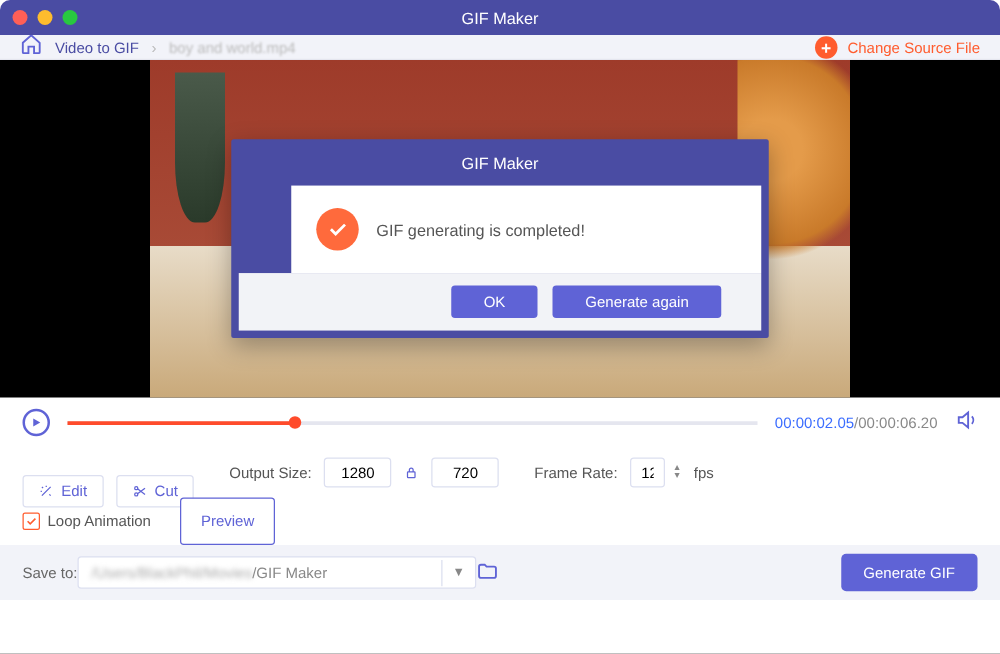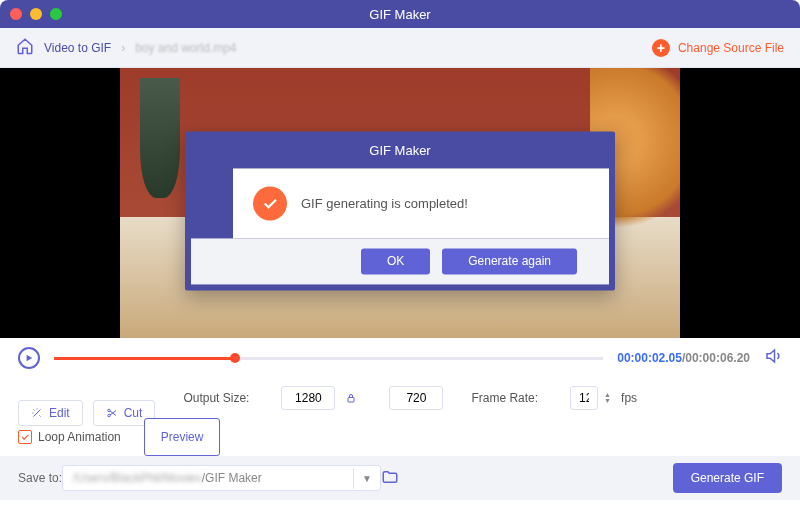--- a/index.html
+++ b/index.html
@@ -6,21 +6,21 @@
 body { width: 800px; height: 523px; background: #fff; overflow: hidden; border-radius: 8px; }
 
 .titlebar { height: 28px; background: #4a4ca3; display: flex; align-items: center; padding: 0 10px; position: relative; }
 .traffic-lights { display: flex; gap: 8px; }
 .traffic-light { width: 12px; height: 12px; border-radius: 50%; }
 .tl-red { background: #ff5f57; }
 .tl-yellow { background: #febc2e; }
 .tl-green { background: #28c840; }
 .titlebar-title { position: absolute; left: 50%; transform: translateX(-50%); color: #fff; font-size: 13px; }
 
-.breadcrumb-bar { height: 40px; background: #f2f3f9; display: flex; align-items: center; padding: 0 16px; justify-content: space-between; border-bottom: 1px solid #e5e6ef; }
+.breadcrumb-bar { height: 20px; background: #f2f3f9; display: flex; align-items: center; padding: 0 16px; justify-content: space-between; border-bottom: 1px solid #e5e6ef; }
 .breadcrumb-left { display: flex; align-items: center; gap: 10px; }
 .home-icon svg { width: 18px; height: 18px; }
 .crumb { color: #4a4ca3; font-size: 12px; cursor: pointer; }
 .crumb-sep { color: #bbb; font-size: 12px; }
 .crumb-file { color: #bbb; font-size: 12px; filter: blur(1px); }
 .change-source { display: flex; align-items: center; gap: 8px; color: #ff5c2e; font-size: 12px; cursor: pointer; }
 .plus-circle { width: 18px; height: 18px; border-radius: 50%; background: #ff5c2e; display: flex; align-items: center; justify-content: center; color: #fff; font-size: 14px; font-weight: bold; }
 
 .video-area { height: 270px; background: #000; display: flex; justify-content: center; position: relative; }
 .video-thumb { width: 560px; height: 100%; background: linear-gradient(180deg, #9e3b2a 0%, #a84a36 55%, #e8dcc8 55%, #c9a97a 100%); position: relative; overflow: hidden; }
@@ -29,35 +29,35 @@
 
 .dialog-overlay { position: absolute; top: 50%; left: 50%; transform: translate(-50%, -45%); width: 430px; background: #4a4ca3; padding: 6px; border-radius: 2px; box-shadow: 0 6px 20px rgba(0,0,0,0.3); }
 .dialog-header { color: #fff; text-align: center; font-size: 13px; padding: 6px 0 10px; }
 .dialog-body { background: #fff; padding: 18px 20px; display: flex; align-items: center; gap: 14px; margin-left: 42px; }
 .dialog-check { width: 34px; height: 34px; border-radius: 50%; background: #ff6a3c; display: flex; align-items: center; justify-content: center; }
 .dialog-check svg { width: 18px; height: 18px; }
 .dialog-msg { color: #555; font-size: 13px; }
 .dialog-actions { background: #f2f3f7; padding: 10px 32px; display: flex; justify-content: flex-end; gap: 12px; }
 .dlg-btn { background: #5f63d6; color: #fff; border: none; padding: 6px 26px; font-size: 12px; border-radius: 3px; cursor: pointer; }
 
-.playback-bar { height: 40px; display: flex; align-items: center; padding: 16px 18px; gap: 14px; font-weight: bold; }
+.playback-bar { height: 40px; display: flex; align-items: center; padding: 16px 18px; gap: 14px; }
 .play-btn { width: 22px; height: 22px; border: 2px solid #5f63d6; border-radius: 50%; display: flex; align-items: center; justify-content: center; cursor: pointer; }
 .play-btn svg { width: 8px; height: 8px; }
 .progress-track { flex: 1; height: 3px; background: #e5e6ef; position: relative; cursor: pointer; }
 .progress-fill { position: absolute; left: 0; top: 0; height: 100%; width: 33%; background: #ff4b2b; }
 .progress-thumb { position: absolute; left: 33%; top: 50%; transform: translate(-50%, -50%); width: 10px; height: 10px; background: #ff4b2b; border-radius: 50%; }
 .time-display { font-size: 12px; }
 .time-cur { color: #3a6cff; }
 .time-tot { color: #888; }
 .vol-icon svg { width: 18px; height: 18px; }
 
 .controls-row1 { height: 40px; display: flex; align-items: center; padding: 0 18px; gap: 10px; font-size: 12px; color: #555; }
 .tool-btn { border: 1px solid #dcdff0; background: #fff; padding: 5px 12px; border-radius: 3px; display: flex; align-items: center; gap: 6px; cursor: pointer; color: #5f63d6; font-size: 12px; margin-top: 29px; }
 .tool-btn svg { width: 12px; height: 12px; }
-.num-input { border: 1px solid #dcdff0; padding: 4px 8px; width: 54px; font-size: 12px; text-align: center; border-radius: 3px; background: #fff; margin-left: 22px; }
+.num-input { border: 1px solid #dcdff0; padding: 4px 8px; width: 54px; font-size: 12px; text-align: center; border-radius: 3px; background: #fff; }
 .lock-icon { color: #5f63d6; width:12px; }
 .spinner { display:inline-flex; flex-direction:column; margin-left:-4px; }
 .spinner span { font-size: 7px; color:#888; line-height:6px; cursor:pointer; }
 
 .controls-row2 { height: 38px; display: flex; padding: 0 18px; gap: 23px; font-size: 12px; }
 .checkbox-wrap { display: flex; align-items: center; gap: 6px; cursor: pointer; }
 .checkbox-box { width: 14px; height: 14px; border: 1.5px solid #ff5c2e; display: flex; align-items: center; justify-content: center; border-radius: 2px; }
 .checkbox-box svg { width: 10px; height: 10px; }
 .preview-btn { border: 1.5px solid #5f63d6; background: #fff; color: #5f63d6; padding: 5px 16px; border-radius: 3px; font-size: 12px; cursor: pointer; }
 

